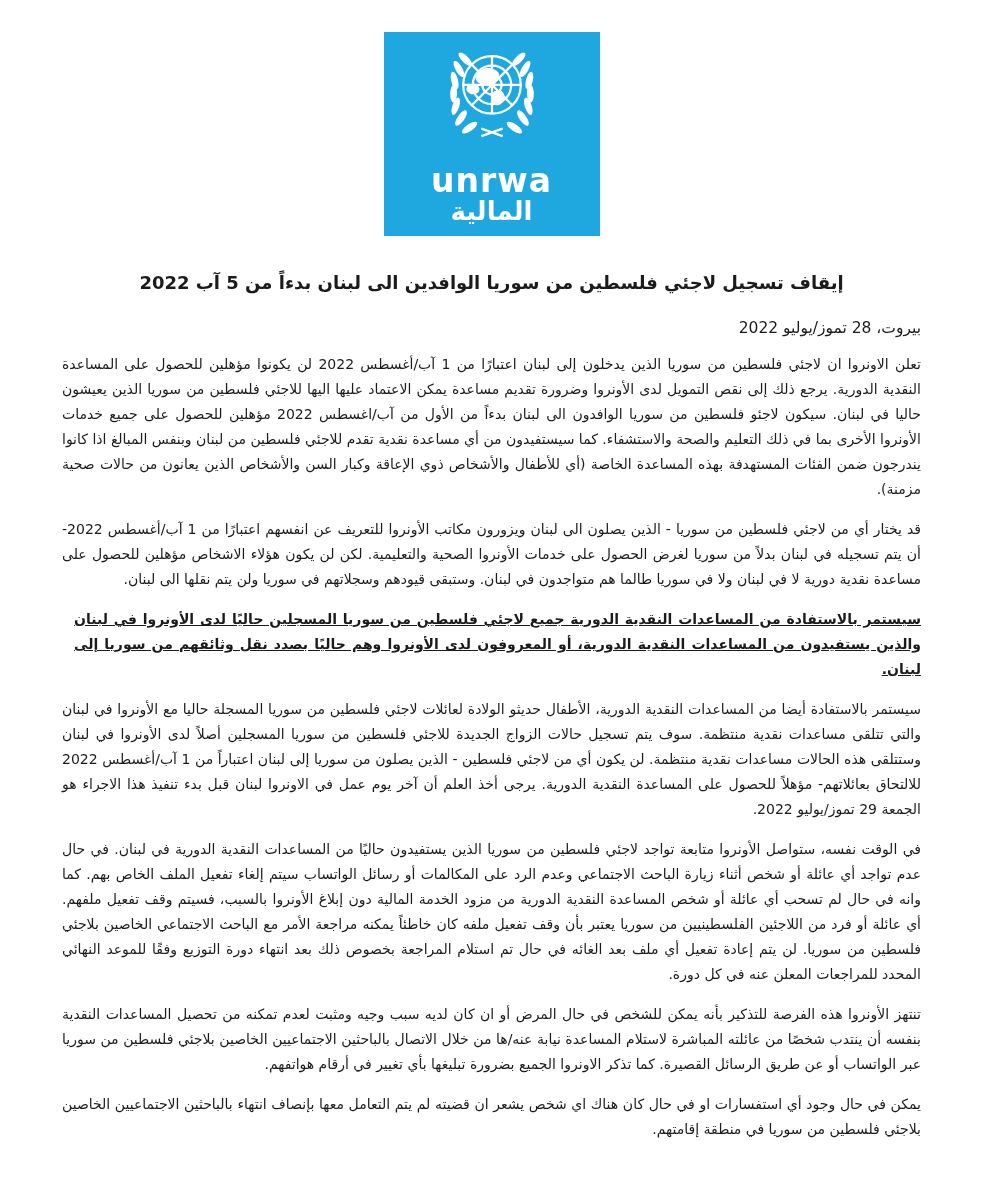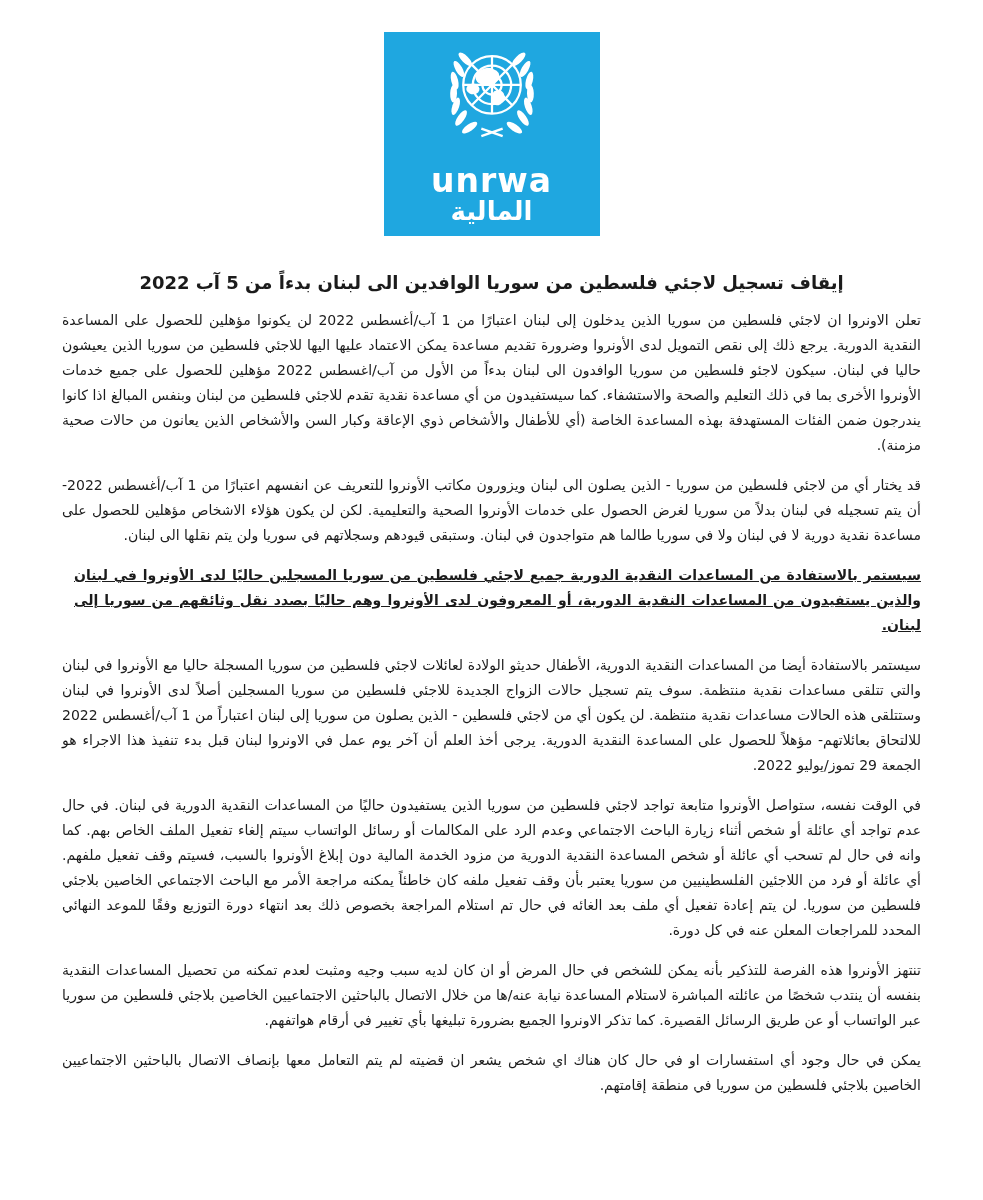--- a/index.html
+++ b/index.html
@@ -85,24 +85,25 @@
 
       <path d="M50 92 L70 85 M50 85 L70 92" stroke="#ffffff" stroke-width="2.1" fill="none"></path>
     </svg>
     <div class="logo-latin">unrwa</div>
     <div class="logo-arabic">المالية</div>
   </div>
 
   <div class="doc">
     <h1 class="doc-title">إيقاف تسجيل لاجئي فلسطين من سوريا الوافدين الى لبنان بدءاً من 5 آب 2022</h1>
 
+    <div class="dateline">بيروت، 28 تموز/يوليو 2022</div>
 
     <p>تعلن الاونروا ان لاجئي فلسطين من سوريا الذين يدخلون إلى لبنان اعتبارًا من 1 آب/أغسطس 2022 لن يكونوا مؤهلين للحصول على المساعدة النقدية الدورية. يرجع ذلك إلى نقص التمويل لدى الأونروا وضرورة تقديم مساعدة يمكن الاعتماد عليها اليها للاجئي فلسطين من سوريا الذين يعيشون حاليا في لبنان. سيكون لاجئو فلسطين من سوريا الوافدون الى لبنان بدءاً من الأول من آب/اغسطس 2022 مؤهلين للحصول على جميع خدمات الأونروا الأخرى بما في ذلك التعليم والصحة والاستشفاء. كما سيستفيدون من أي مساعدة نقدية تقدم للاجئي فلسطين من لبنان وبنفس المبالغ اذا كانوا يندرجون ضمن الفئات المستهدفة بهذه المساعدة الخاصة (أي للأطفال والأشخاص ذوي الإعاقة وكبار السن والأشخاص الذين يعانون من حالات صحية مزمنة).</p>
     <p>قد يختار أي من لاجئي فلسطين من سوريا - الذين يصلون الى لبنان ويزورون مكاتب الأونروا للتعريف عن انفسهم اعتبارًا من 1 آب/أغسطس 2022- أن يتم تسجيله في لبنان بدلاً من سوريا لغرض الحصول على خدمات الأونروا الصحية والتعليمية. لكن لن يكون هؤلاء الاشخاص مؤهلين للحصول على مساعدة نقدية دورية لا في لبنان ولا في سوريا طالما هم متواجدون في لبنان.  وستبقى قيودهم وسجلاتهم في سوريا ولن يتم نقلها الى لبنان.</p>
     <p class="bold-underline">سيستمر بالاستفادة من المساعدات النقدية الدورية جميع لاجئي فلسطين من سوريا المسجلين حاليًا لدى الأونروا في لبنان والذين يستفيدون من المساعدات النقدية الدورية، أو المعروفون لدى الأونروا وهم حاليًا بصدد نقل وثائقهم من سوريا إلى لبنان.</p>
     <p>سيستمر بالاستفادة أيضا من المساعدات النقدية الدورية، الأطفال حديثو الولادة لعائلات لاجئي فلسطين من سوريا المسجلة حاليا مع الأونروا في لبنان والتي تتلقى مساعدات نقدية منتظمة. سوف يتم تسجيل حالات الزواج الجديدة للاجئي فلسطين من سوريا المسجلين أصلاً لدى الأونروا في لبنان وستتلقى هذه الحالات مساعدات نقدية منتظمة. لن يكون أي من لاجئي فلسطين - الذين يصلون من سوريا إلى لبنان اعتباراً من 1 آب/أغسطس 2022 للالتحاق بعائلاتهم- مؤهلاً للحصول على المساعدة النقدية الدورية. يرجى أخذ العلم أن آخر يوم عمل في الاونروا لبنان قبل بدء تنفيذ هذا الاجراء هو الجمعة 29 تموز/يوليو 2022.</p>
     <p>في الوقت نفسه، ستواصل الأونروا متابعة تواجد لاجئي فلسطين من سوريا الذين يستفيدون حاليًا من المساعدات النقدية الدورية في لبنان. في حال عدم تواجد أي عائلة أو شخص أثناء زيارة الباحث الاجتماعي وعدم الرد على المكالمات أو رسائل الواتساب سيتم إلغاء تفعيل الملف الخاص بهم. كما وانه في حال لم تسحب أي عائلة أو شخص المساعدة النقدية الدورية من مزود الخدمة المالية دون إبلاغ الأونروا بالسبب، فسيتم وقف تفعيل ملفهم. أي عائلة أو فرد من اللاجئين الفلسطينيين من سوريا يعتبر بأن وقف تفعيل ملفه كان خاطئاً يمكنه مراجعة الأمر مع الباحث الاجتماعي الخاصين بلاجئي فلسطين من سوريا. لن يتم إعادة تفعيل أي ملف بعد الغائه في حال تم استلام المراجعة بخصوص ذلك بعد انتهاء دورة التوزيع وفقًا للموعد النهائي المحدد للمراجعات المعلن عنه في كل دورة.</p>
     <p>تنتهز الأونروا هذه الفرصة للتذكير بأنه يمكن للشخص في حال المرض أو ان كان لديه سبب وجيه ومثبت لعدم تمكنه من تحصيل المساعدات النقدية بنفسه أن ينتدب شخصًا من عائلته المباشرة لاستلام المساعدة نيابة عنه/ها من خلال الاتصال بالباحثين الاجتماعيين الخاصين بلاجئي فلسطين من سوريا عبر الواتساب أو عن طريق الرسائل القصيرة. كما تذكر الاونروا الجميع بضرورة تبليغها بأي تغيير في أرقام هواتفهم.</p>
-    <p>يمكن في حال وجود أي استفسارات او في حال كان هناك اي شخص يشعر ان قضيته لم يتم التعامل معها بإنصاف الاتصال بالباحثين الاجتماعيين الخاصين بلاجئي فلسطين من سوريا في منطقة إقامتهم.</p>
+    <p>يمكن في حال وجود أي استفسارات او في حال كان هناك اي شخص يشعر ان قضيته لم يتم التعامل معها بإنصاف انتهاء بالباحثين الاجتماعيين الخاصين بلاجئي فلسطين من سوريا في منطقة إقامتهم.</p>
 
   </div>
 
 </div>
 
 </body></html>

